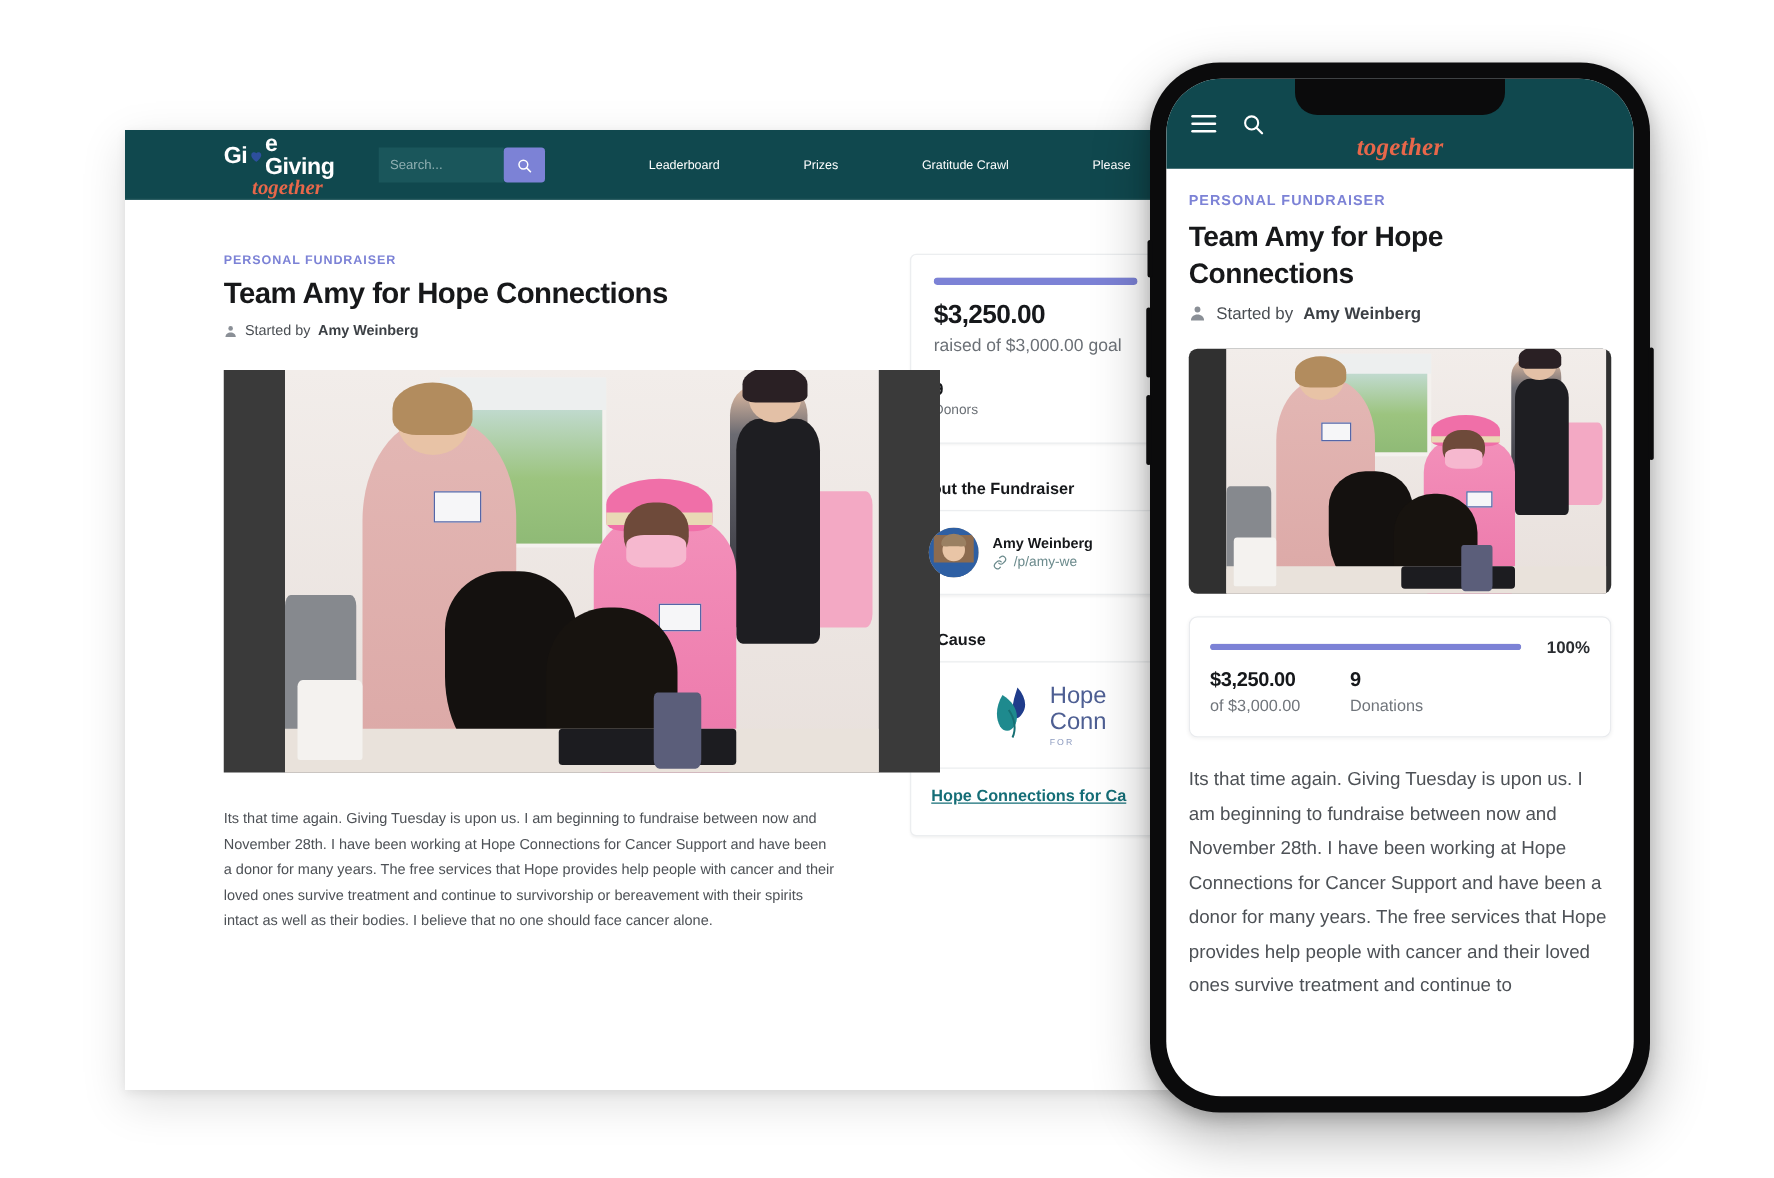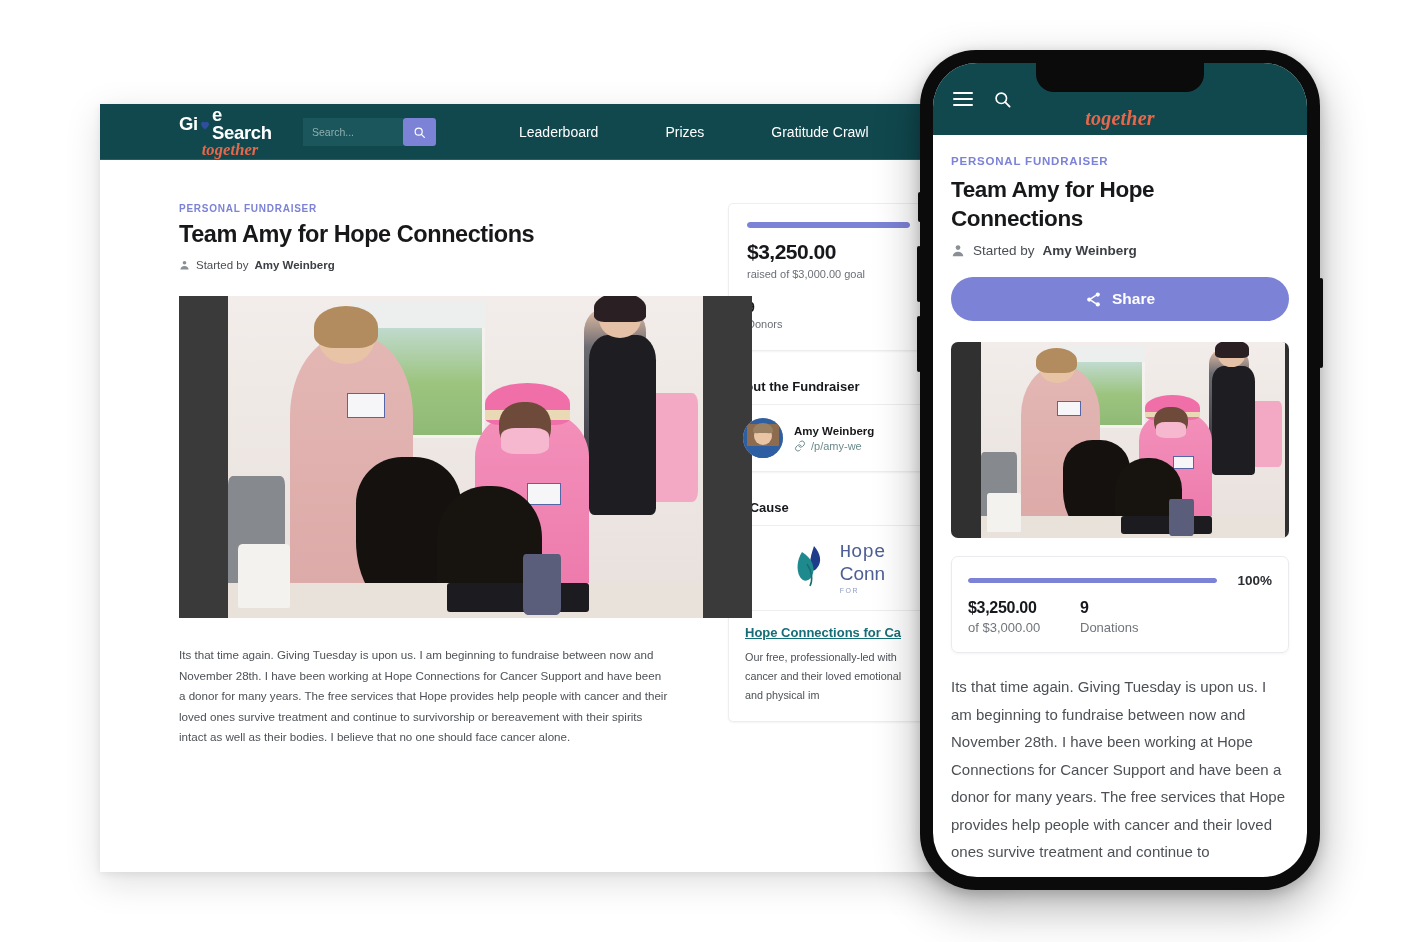--- a/index.html
+++ b/index.html
@@ -57,21 +57,21 @@
     font-family: "Liberation Sans", sans-serif;
   }
   .dt-search input::placeholder { color: #8FAFB2; }
   .dt-search-btn {
     width: 33px; height: 28px; background: #7C82D6; border: none;
     display: flex; align-items: center; justify-content: center;
     cursor: pointer; border-radius: 3px;
   }
   .dt-nav { display: flex; align-items: center; gap: 19px; margin-left: 35px; }
   .dt-nav a {
-    color: #ffffff; font-size: 14px; text-decoration: none; white-space: nowrap; padding-left: 48px;
+    color: #ffffff; font-size: 10px; text-decoration: none; white-space: nowrap; padding-left: 48px;
   }
 
   .dt-body { display: flex; padding: 0 0 0 0; }
   .dt-main { width: 600px; padding: 43px 0 0 79px; }
   .eyebrow {
     font-size: 10px; font-weight: bold; letter-spacing: 0.75px;
     color: #7C82D6; margin-bottom: 7px;
   }
   .dt-title {
     font-size: 23.5px; font-weight: bold; color: #17181a;
@@ -98,21 +98,21 @@
   
   .dt-side { width: 229px; padding: 43px 0 0 28px; }
   .card {
     background: #fff; border: 1px solid #eceef0; border-radius: 5px;
     box-shadow: 0 1px 2px rgba(0,0,0,0.05);
   }
   .stat-card { padding: 18px 18px 20px 18px; }
   .bar-track { height: 6px; border-radius: 4px; background: #e6e8ec; overflow: hidden; }
   .bar-fill { height: 100%; background: #7C82D6; border-radius: 4px; }
   .stat-amount { font-size: 21px; font-weight: bold; color: #16181b; margin-top: 12px; letter-spacing:-0.5px;}
-  .stat-sub { font-size: 11px; color: #6b7076; margin-top: 4px; white-space: nowrap;}
+  .stat-sub { font-size: 14px; color: #6b7076; margin-top: 4px; white-space: nowrap;}
   .stat-count { font-size: 14px; font-weight: bold; color: #16181b; margin-top: 19px; }
   .stat-clabel { font-size: 11px; color: #6b7076; margin-top: 3px; }
 
   .side-h { font-size: 13px; font-weight: bold; color: #16181b; margin: 28px 0 10px 0; }
   .fund-card { padding: 13px 14px; display: flex; align-items: center; gap: 11px; }
   .avatar {
     width: 40px; height: 40px; border-radius: 50%; flex: none; overflow:hidden;
     background: #c9b9a8; position: relative;
   }
   .fund-name { font-size: 11.5px; font-weight: bold; color: #16181b; white-space: nowrap;}
@@ -247,21 +247,21 @@
     <div class="dt-header">
 
       <div class="logo">
         <div class="logo-top">
           <span>Gi</span>
           <span class="logo-heart">
             <svg width="12" height="12" viewBox="0 0 24 24">
                 <path fill="#2D4F9E" d="M12 21s-8-5.2-8-11a4.6 4.6 0 0 1 8-3 4.6 4.6 0 0 1 8 3c0 5.8-8 11-8 11z"></path>
               </svg>
           </span>
-          <span>e Search</span>
+          <span>e Giving</span>
         </div>
         <div class="logo-sub">together</div>
       </div>
 
       <div class="dt-search">
         <input type="text" placeholder="Search..." style="">
         <button class="dt-search-btn">
           <svg width="13" height="13" viewBox="0 0 24 24">
             <circle cx="10.5" cy="10.5" r="6.5" fill="none" stroke="#ffffff" stroke-width="2.2"></circle>
             <line x1="15.4" y1="15.4" x2="21" y2="21" stroke="#ffffff" stroke-width="2.4" stroke-linecap="round"></line>
@@ -365,28 +365,27 @@
 
         <div class="side-h">My Cause</div>
         <div class="card cause-card">
           <div class="cause-logo">
             <svg width="42" height="48" viewBox="0 0 42 48">
               <path d="M24 2c7 8 8 16 3 22-4 5-7 2-7-4 0-6 2-12 4-18z" fill="#1F3C8B"></path>
               <path d="M12 8c10 6 14 16 10 24-3 6-9 6-12 1C6 26 7 16 12 8z" fill="#1E8A8E"></path>
               <path d="M17 20c5 7 6 16 3 22" fill="none" stroke="#166F73" stroke-width="1.6"></path>
             </svg>
             <div>
-              <div style="font-size:19px;color:#4E5F93;line-height:21px;font-family:Liberation Mono, monospace;">Hope</div>
+              <div style="font-size:19px;color:#4E5F93;line-height:21px;">Hope</div>
               <div style="font-size:19px;color:#4E5F93;line-height:21px;">Conn</div>
               <div style="font-size:7px;color:#8E9CC0;letter-spacing:1.6px;margin-top:3px;">FOR</div>
             </div>
           </div>
           <div class="cause-body">
             <div class="cause-title">Hope Connections for Ca</div>
-            <div class="cause-text">Our free, professionally-led with cancer and their loved emotional and physical im</div>
           </div>
         </div>
       </div>
 
     </div>
   </div>
 
   <div class="phone">
     <div class="btn-side btn-silent"></div>
     <div class="btn-side btn-volup"></div>
@@ -416,30 +415,20 @@
         <div class="mb-title">Team Amy for Hope Connections</div>
         <div class="mb-started">
           <svg viewBox="0 0 24 24">
             <circle cx="12" cy="7" r="4"></circle>
               <path d="M3 22c0-5 4-8 9-8s9 3 9 8z"></path>
           </svg>
           <span>Started by</span>
           <span class="name">Amy Weinberg</span>
         </div>
 
-        <button class="share-btn">
-          <svg width="17" height="17" viewBox="0 0 24 24">
-            <circle cx="18" cy="5" r="3" fill="#fff"></circle>
-              <circle cx="6" cy="12" r="3" fill="#fff"></circle>
-              <circle cx="18" cy="19" r="3" fill="#fff"></circle>
-            <line x1="8.6" y1="10.7" x2="15.4" y2="6.3" stroke="#fff" stroke-width="2.2"></line>
-            <line x1="8.6" y1="13.3" x2="15.4" y2="17.7" stroke="#fff" stroke-width="2.2"></line>
-          </svg>
-          <span>Share</span>
-        </button>
 
         <div class="mb-hero">
           <div class="mb-hero-inner">
             <div class="ph">
               <div class="wall"></div>
                 <div class="window"></div>
                 <div class="blind"></div>
               <div class="chair"></div>
               <div class="bag"></div>
               <div class="tattoo"></div>

